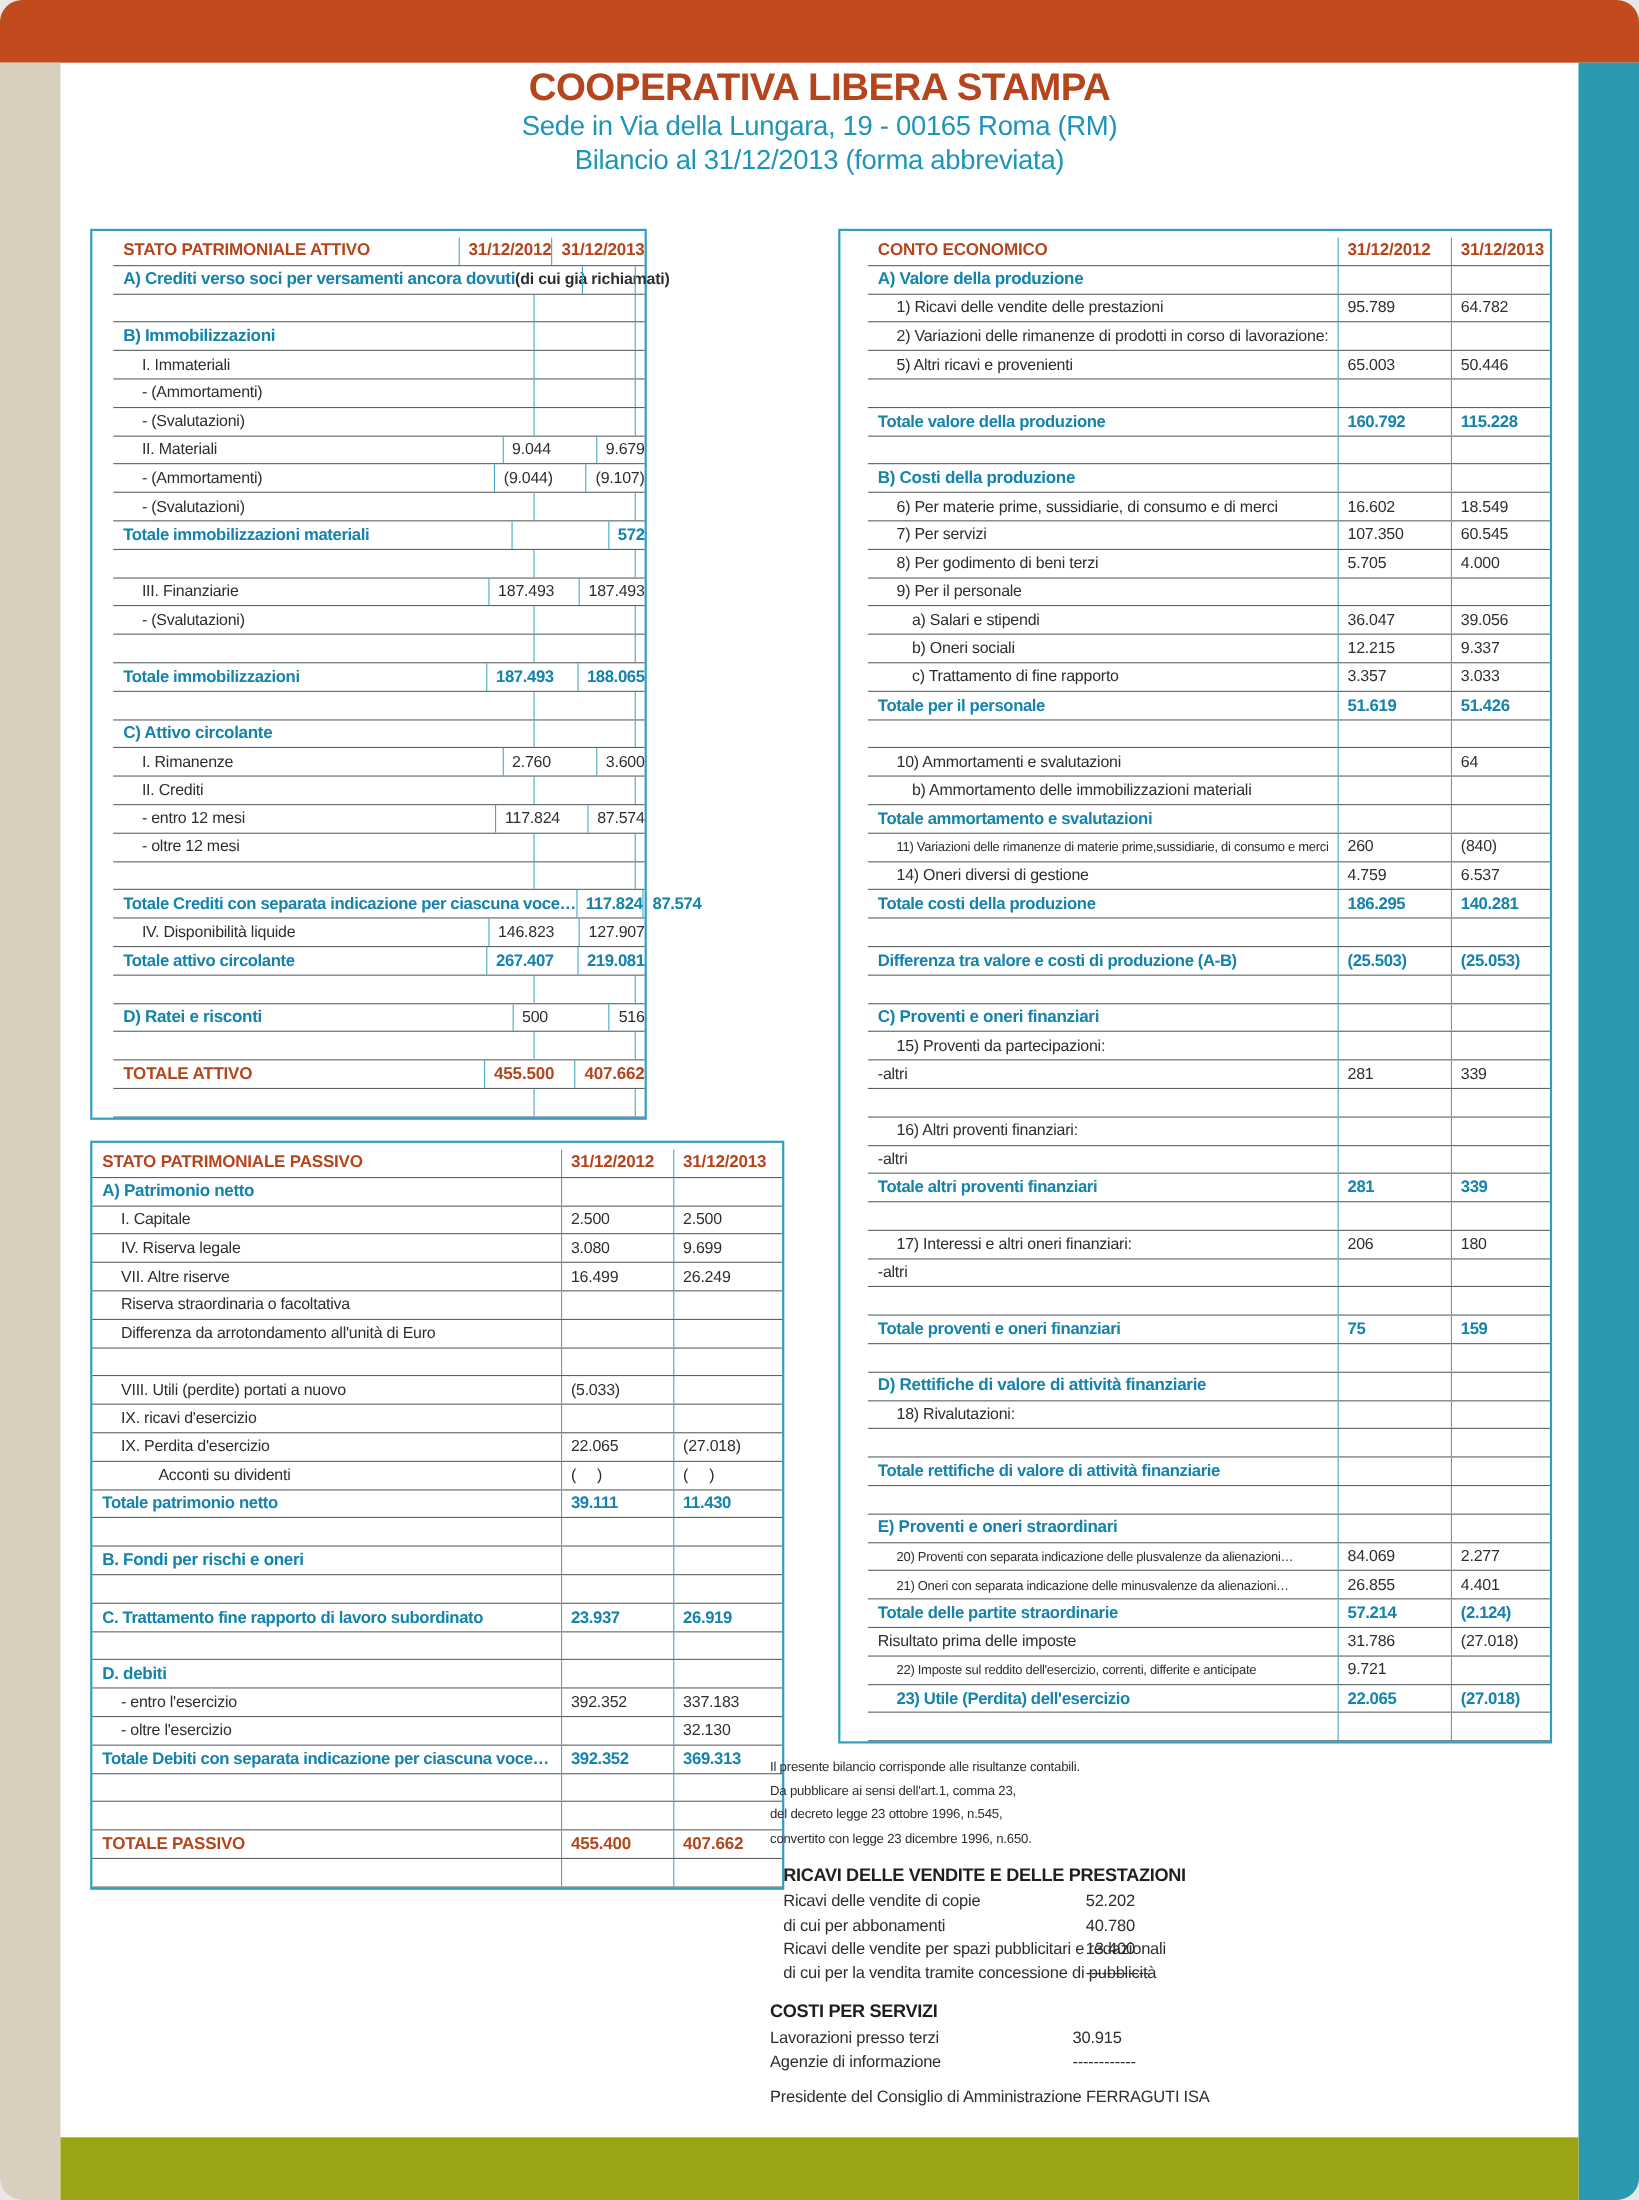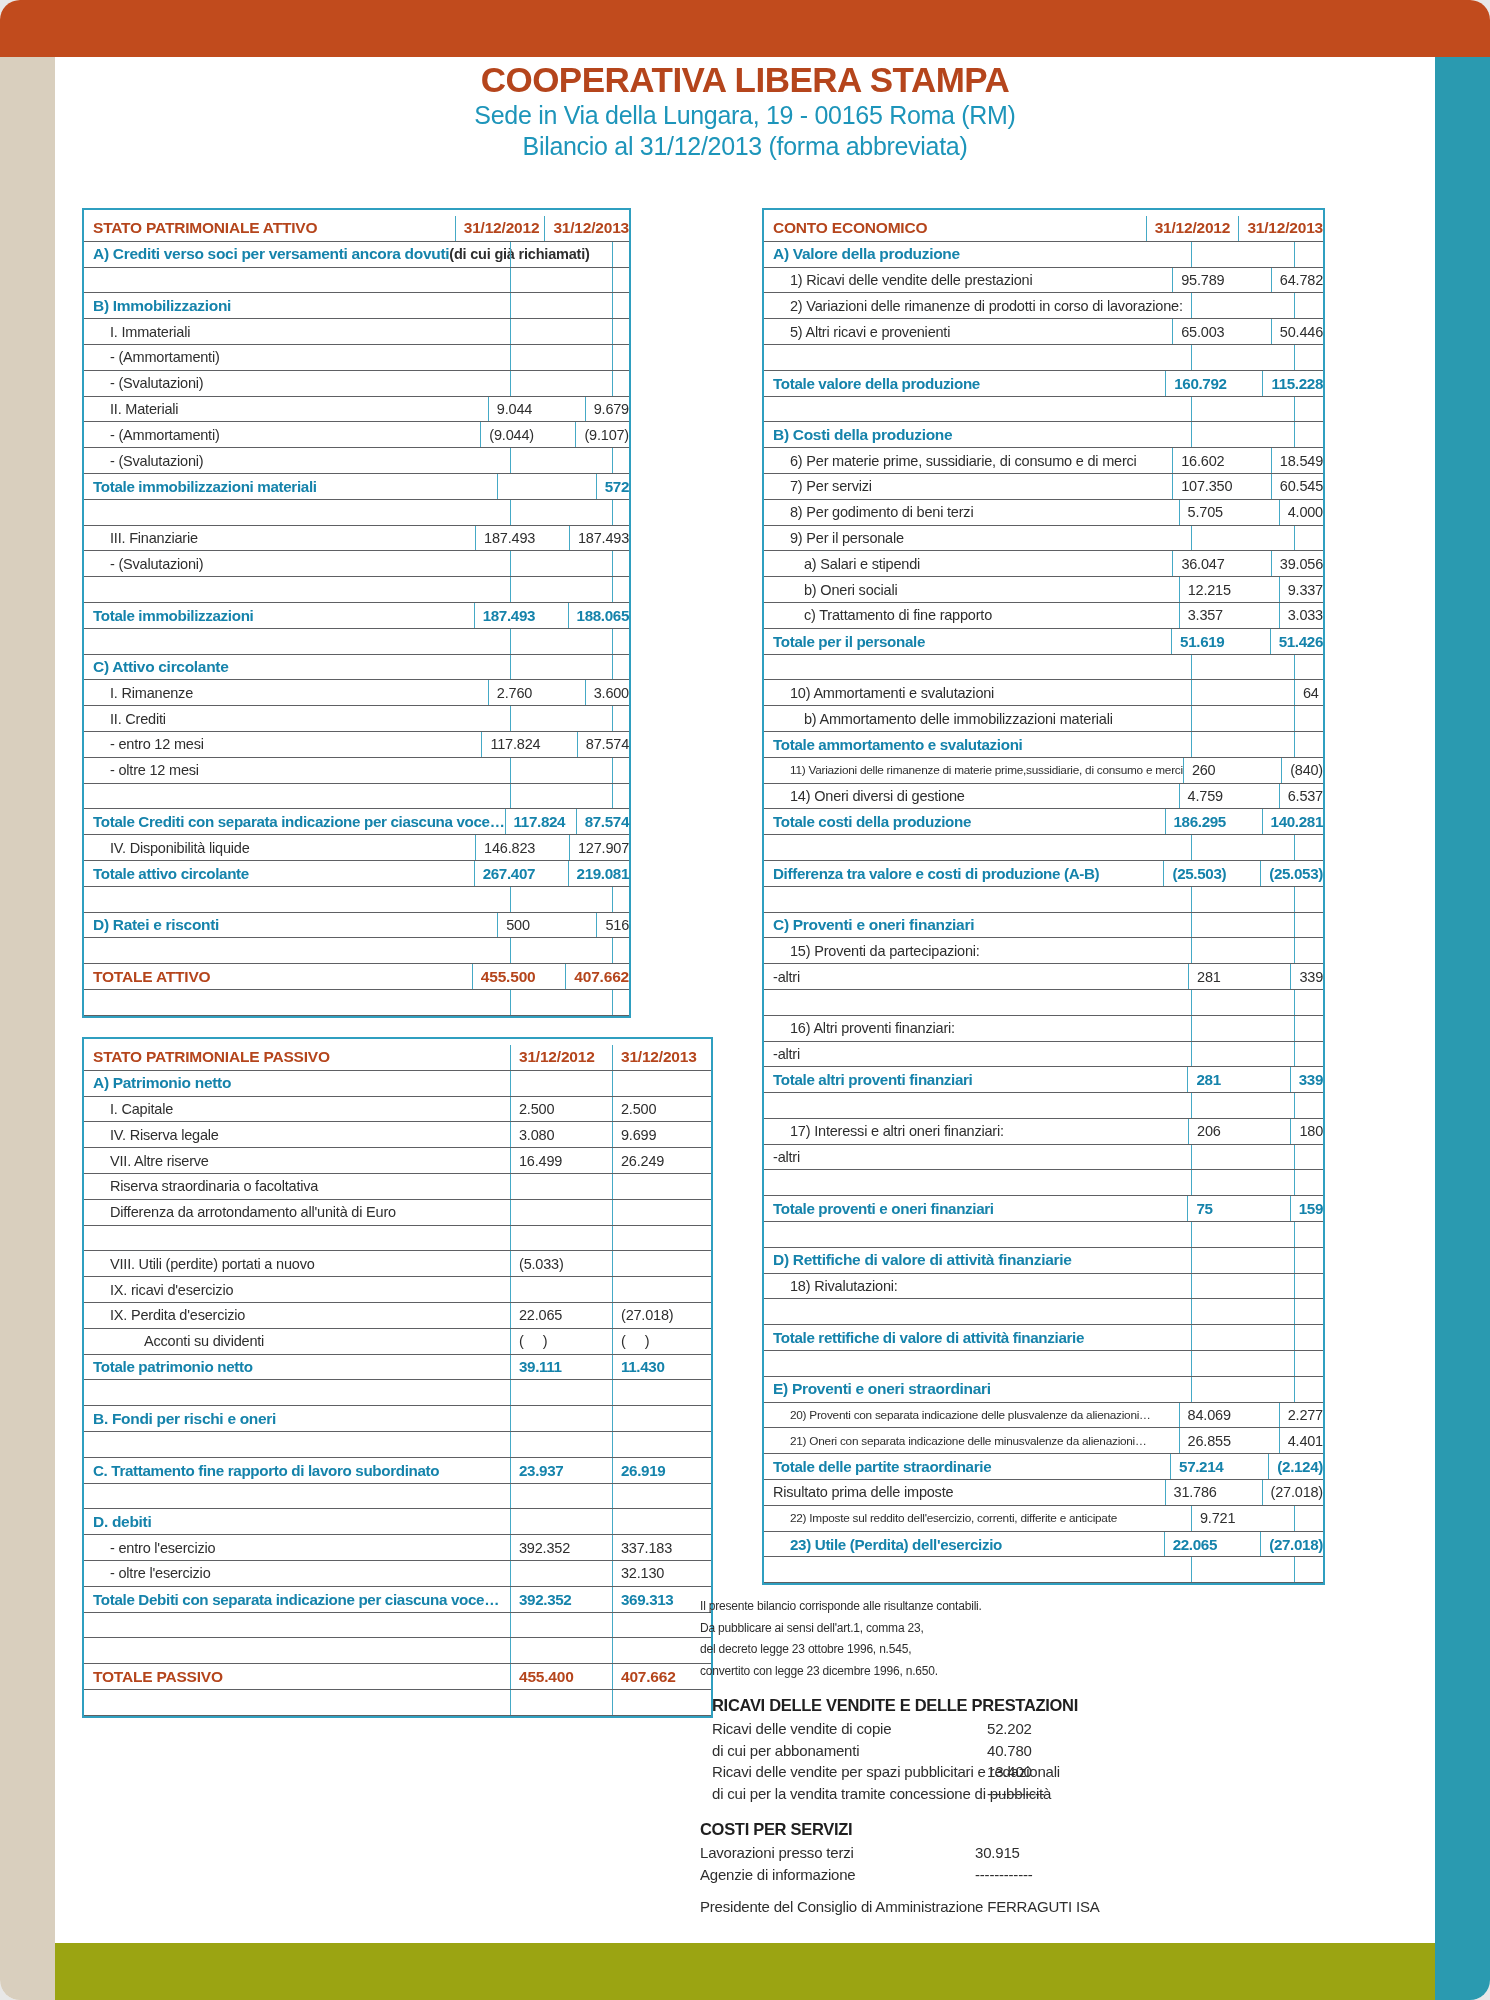--- a/index.html
+++ b/index.html
@@ -53,21 +53,21 @@
   <div class="bar-left"></div>
   <div class="bar-right"></div>
   <div class="bar-bottom"></div>
 
   <div class="head">
     <div class="title">COOPERATIVA LIBERA STAMPA</div>
     <div class="sub">Sede in Via della Lungara, 19 - 00165 Roma (RM)</div>
     <div class="sub">Bilancio al 31/12/2013 (forma abbreviata)</div>
   </div>
 
-  <div class="fin-table t-left" style="left:82px;top:208px;width:549px;">
+  <div class="fin-table t-left" style="left:82px;top:208px;width:506px;padding-left:19px;">
       <div class="r">
         <div class="c lab hdr">STATO PATRIMONIALE ATTIVO</div>
         <div class="c va hdr">31/12/2012</div>
         <div class="c vb hdr">31/12/2013</div>
       </div>
       <div class="r">
         <div class="c lab sec">A) Crediti verso soci per versamenti ancora dovuti<span class="plain"> (di cui già richiamati)</span></div>
         <div class="c va"></div>
         <div class="c vb"></div>
       </div>
@@ -344,21 +344,21 @@
         <div class="c va big">455.400</div>
         <div class="c vb big">407.662</div>
       </div>
       <div class="r">
         <div class="c lab"></div>
         <div class="c va"></div>
         <div class="c vb"></div>
       </div>
     </div>
 
-  <div class="fin-table t-right" style="left:762px;top:208px;width:563px;">
+  <div class="fin-table t-right" style="left:762px;top:208px;width:649px;padding-left:25px;">
       <div class="r">
         <div class="c lab hdr">CONTO ECONOMICO</div>
         <div class="c va hdr">31/12/2012</div>
         <div class="c vb hdr">31/12/2013</div>
       </div>
       <div class="r">
         <div class="c lab sec">A) Valore della produzione</div>
         <div class="c va"></div>
         <div class="c vb"></div>
       </div>

